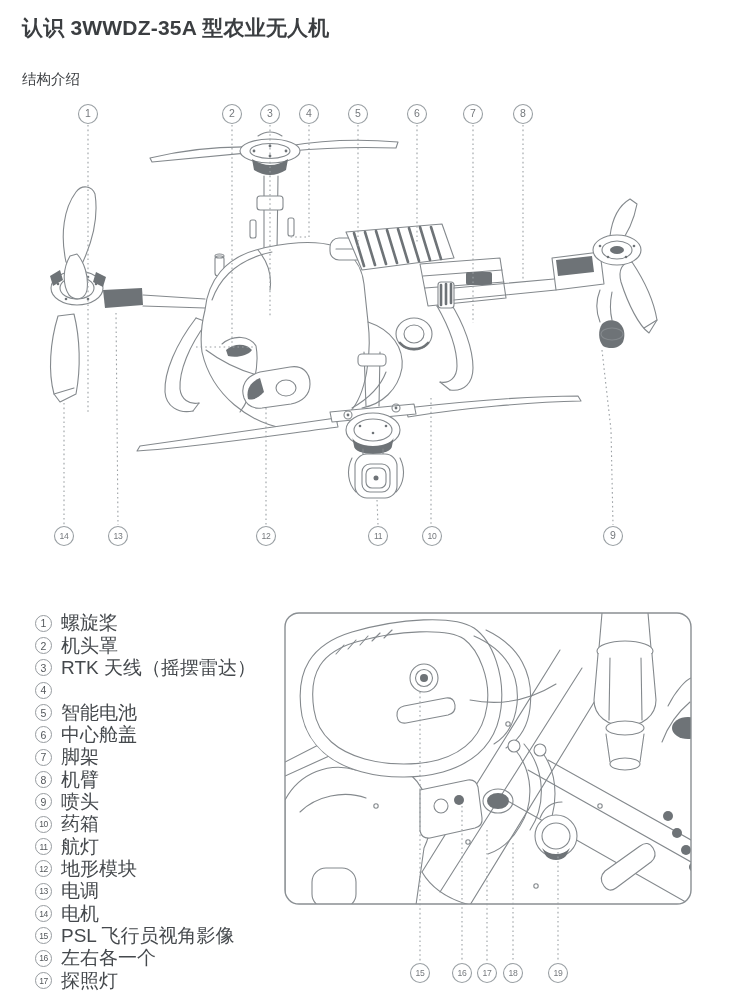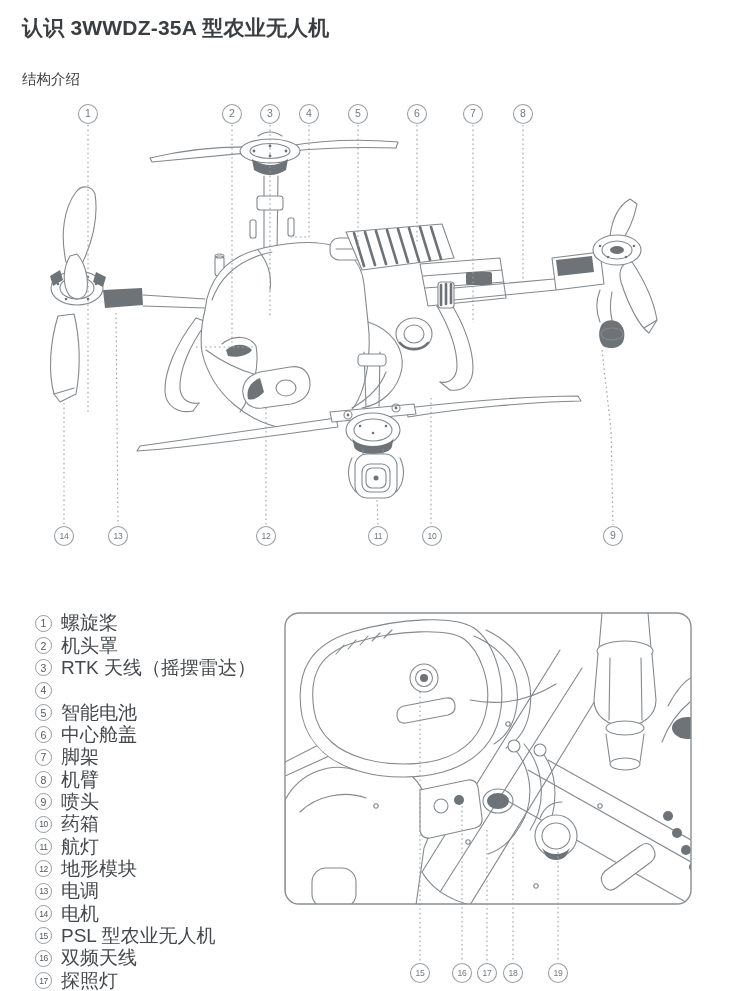--- a/index.html
+++ b/index.html
@@ -294,25 +294,25 @@
       <li>
         <span class="cnum two">13</span>
         <span class="clabel">电调</span>
       </li>
       <li>
         <span class="cnum two">14</span>
         <span class="clabel">电机</span>
       </li>
       <li>
         <span class="cnum two">15</span>
-        <span class="clabel">PSL 型农业无人机</span>
+        <span class="clabel">PSL 飞行员视角影像</span>
       </li>
       <li>
         <span class="cnum two">16</span>
-        <span class="clabel">双频天线</span>
+        <span class="clabel">左右各一个</span>
       </li>
       <li>
         <span class="cnum two">17</span>
         <span class="clabel">探照灯</span>
       </li>
     </ul>
 
   <svg id="fig2" width="465" height="393" viewBox="280 598 465 393">
     <defs>
       <clipPath id="f2clip">

